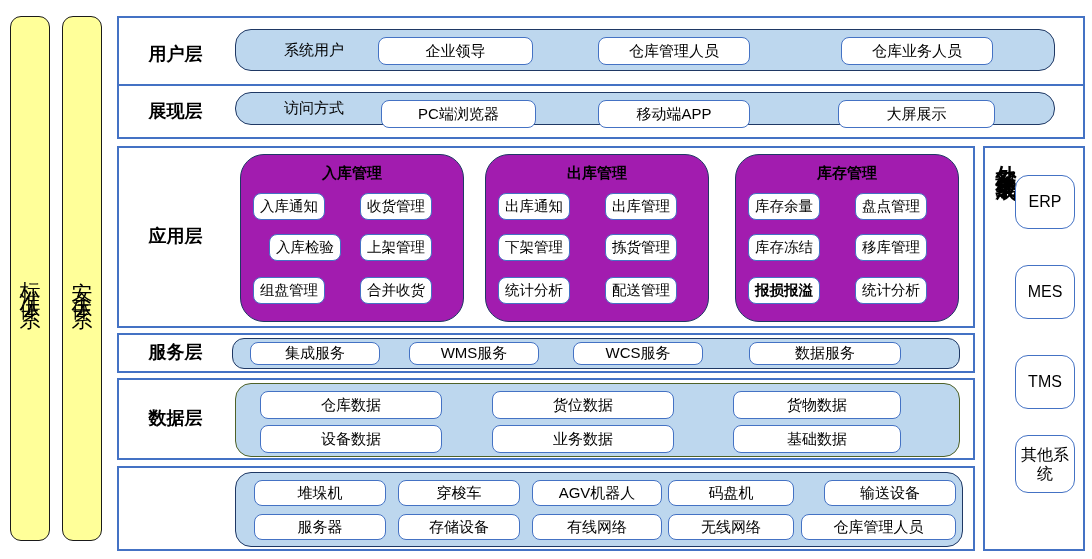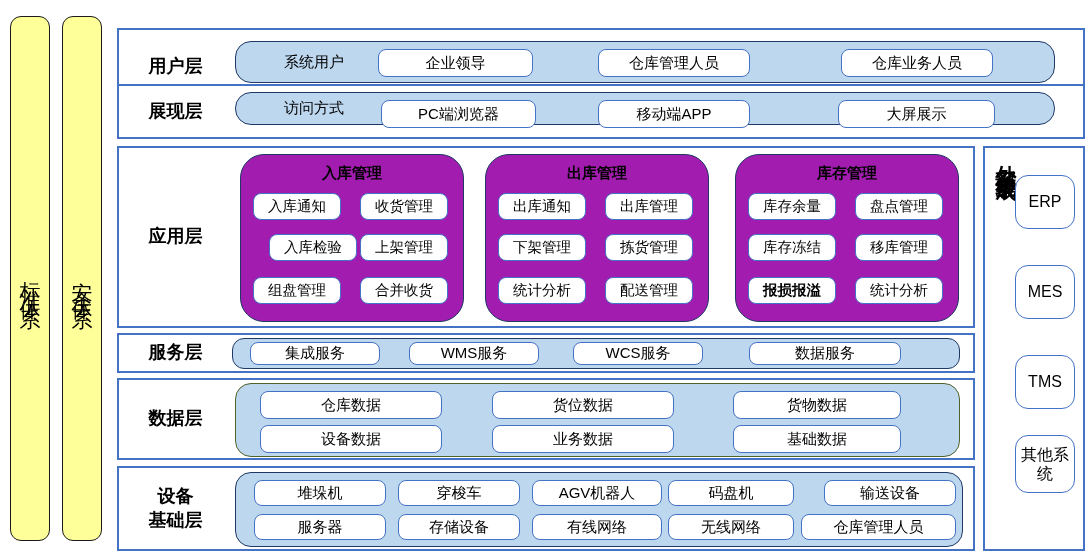--- a/index.html
+++ b/index.html
@@ -43,21 +43,21 @@
   
   .app-group{
     position:absolute;top:6px;width:224px;height:168px;
     background:#a21caf;border:1.4px solid #1F3864;border-radius:24px;box-sizing:border-box;
   }
   .app-title{
     position:absolute;top:9px;left:0;right:0;text-align:center;
     font-weight:bold;font-size:15px;
   }
   .app-box{
-    position:absolute;width:88px;height:27px;background:#fff;
+    position:absolute;width:72px;height:27px;background:#fff;
     border:1.5px solid #4472C4;border-radius:8px;
     display:flex;align-items:center;justify-content:center;
     font-size:14.5px;white-space:nowrap;box-sizing:border-box;
   }
   
   .ext-col{
     position:absolute;left:983px;top:146px;width:102px;height:405px;
     background:#fff;border:2px solid #4472C4;box-sizing:border-box;
   }
   .ext-label{
@@ -77,21 +77,21 @@
 
 <div class="canvas">
 
   <div class="side-bar" style="left:10px;">
     <span class="vtext">标准体系</span>
   </div>
   <div class="side-bar" style="left:62px;">
     <span class="vtext">安全体系</span>
   </div>
 
-  <div class="band" style="left:117px;top:28px;width:968px;height:78px;">
+  <div class="band" style="left:117px;top:16px;width:968px;height:78px;">
     <div class="layer-label">用户层</div>
     <div class="container" style="left:116px;top:11px;width:820px;height:42px;">
       <span class="group-label" style="left:48px;">系统用户</span>
       <div class="wbox" style="left:142px;top:7px;width:155px;">企业领导</div>
       <div class="wbox" style="left:362px;top:7px;width:152px;">仓库管理人员</div>
       <div class="wbox" style="left:605px;top:7px;width:152px;">仓库业务人员</div>
     </div>
   </div>
 
   <div class="band" style="left:117px;top:84px;width:968px;height:55px;">
@@ -154,26 +154,20 @@
       <div class="wbox" style="left:24px;top:7px;width:182px;">仓库数据</div>
       <div class="wbox" style="left:256px;top:7px;width:182px;">货位数据</div>
       <div class="wbox" style="left:497px;top:7px;width:168px;">货物数据</div>
       <div class="wbox" style="left:24px;top:41px;width:182px;">设备数据</div>
       <div class="wbox" style="left:256px;top:41px;width:182px;">业务数据</div>
       <div class="wbox" style="left:497px;top:41px;width:168px;">基础数据</div>
     </div>
   </div>
 
   <div class="band" style="left:117px;top:466px;width:858px;height:85px;">
-    <div class="layer-label">
-      <div>
-        <div>设备</div>
-        <div>基础层</div>
-      </div>
-    </div>
     <div class="container" style="left:116px;top:4px;width:728px;height:75px;">
       <div class="wbox" style="left:18px;top:7px;width:132px;height:26px;">堆垛机</div>
       <div class="wbox" style="left:162px;top:7px;width:122px;height:26px;">穿梭车</div>
       <div class="wbox" style="left:296px;top:7px;width:130px;height:26px;">AGV机器人</div>
       <div class="wbox" style="left:432px;top:7px;width:126px;height:26px;">码盘机</div>
       <div class="wbox" style="left:588px;top:7px;width:132px;height:26px;">输送设备</div>
       <div class="wbox" style="left:18px;top:41px;width:132px;height:26px;">服务器</div>
       <div class="wbox" style="left:162px;top:41px;width:122px;height:26px;">存储设备</div>
       <div class="wbox" style="left:296px;top:41px;width:130px;height:26px;">有线网络</div>
       <div class="wbox" style="left:432px;top:41px;width:126px;height:26px;">无线网络</div>

